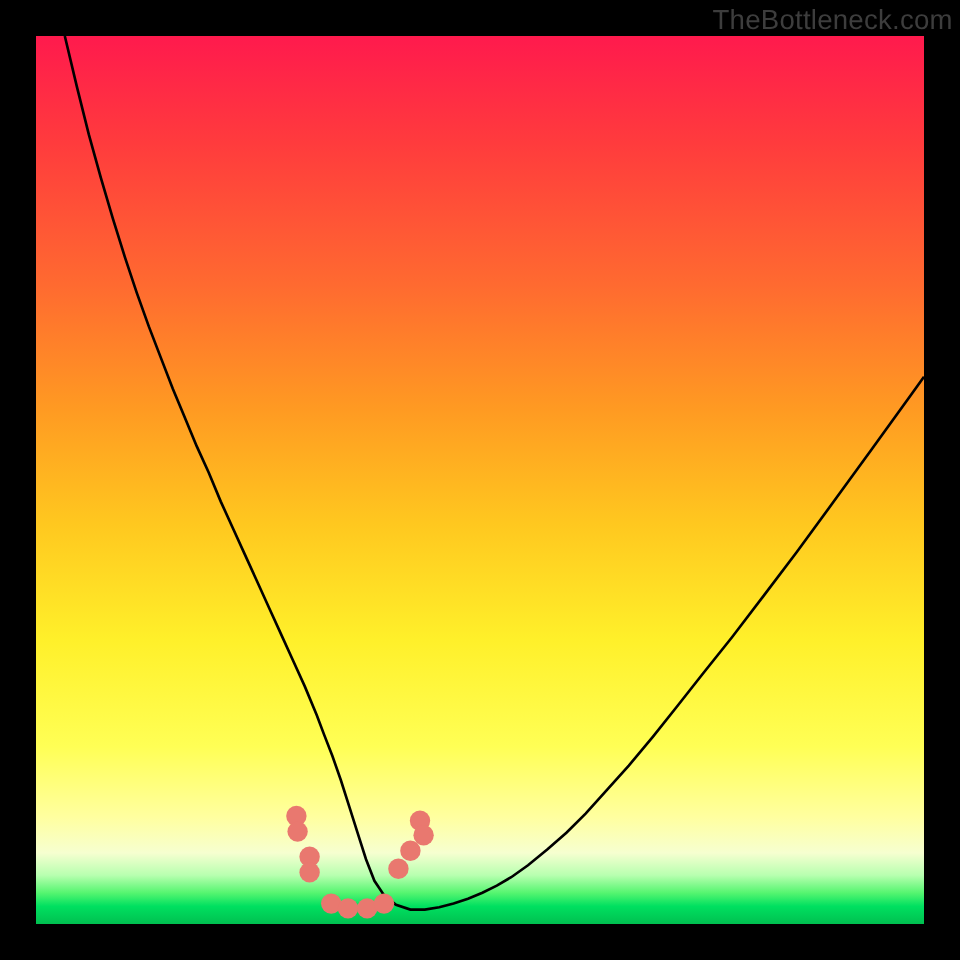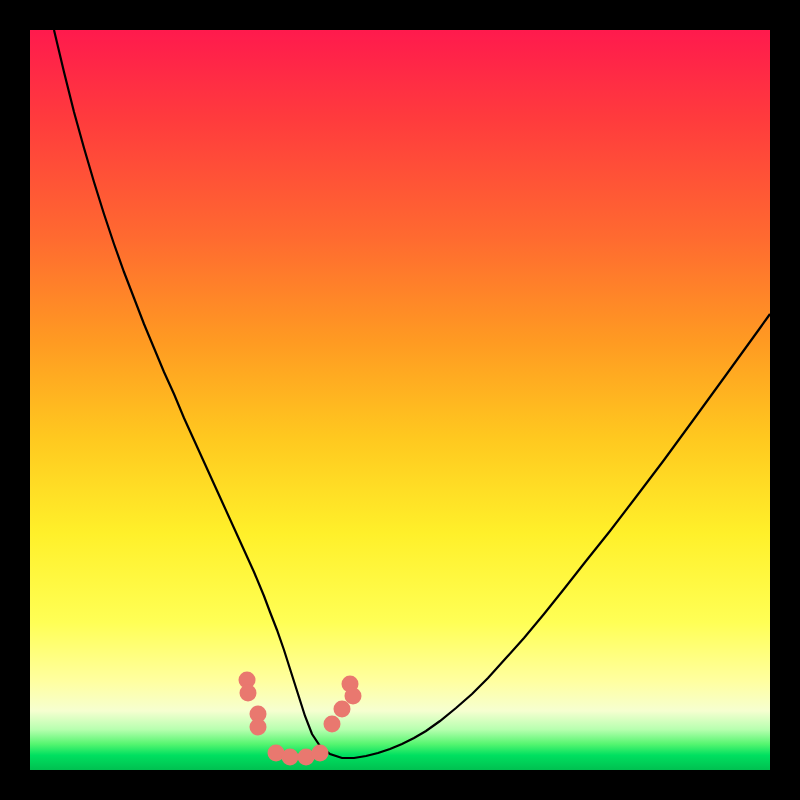--- a/index.html
+++ b/index.html
@@ -54,20 +54,21 @@
     font-size: 23px;
     font-weight: 500;
     letter-spacing: 0.2px;
     user-select: none;
   }
 </style>
 </head>
 <body>
 
 <div class="stage">
+  <div class="watermark">TheBottleneck.com</div>
   <div class="plot">
     <svg class="overlay-svg" viewBox="0 0 740 740">
       <path id="curve-path" fill="none" stroke="#000000" stroke-width="2.2" d="M24 0 L34 42 L44 82 L54 118 L64 152 L74 184 L84 214 L94 242 L104 268 L114 294 L124 318 L134 342 L144 364 L154 388 L164 410 L174 432 L184 454 L194 476 L204 498 L214 520 L224 542 L234 566 L240 582 L247 600 L254 620 L261 642 L268 664 L275 686 L282 704 L290 716 L300 724 L312 728 L324 728 L336 726 L348 723 L360 719 L372 714 L384 708 L396 701 L410 691 L426 678 L442 664 L458 648 L476 628 L494 608 L514 584 L534 559 L556 531 L580 501 L606 467 L634 430 L664 389 L696 345 L730 298 L740 284"></path>
       <g id="marker-group">
           <circle cx="217" cy="650" r="8.5" fill="#e9786f"></circle>
           <circle cx="218" cy="663" r="8.5" fill="#e9786f"></circle>
           <circle cx="228" cy="684" r="8.5" fill="#e9786f"></circle>
           <circle cx="228" cy="697" r="8.5" fill="#e9786f"></circle>
           <circle cx="246" cy="723" r="8.5" fill="#e9786f"></circle>
           <circle cx="260" cy="727" r="8.5" fill="#e9786f"></circle>

